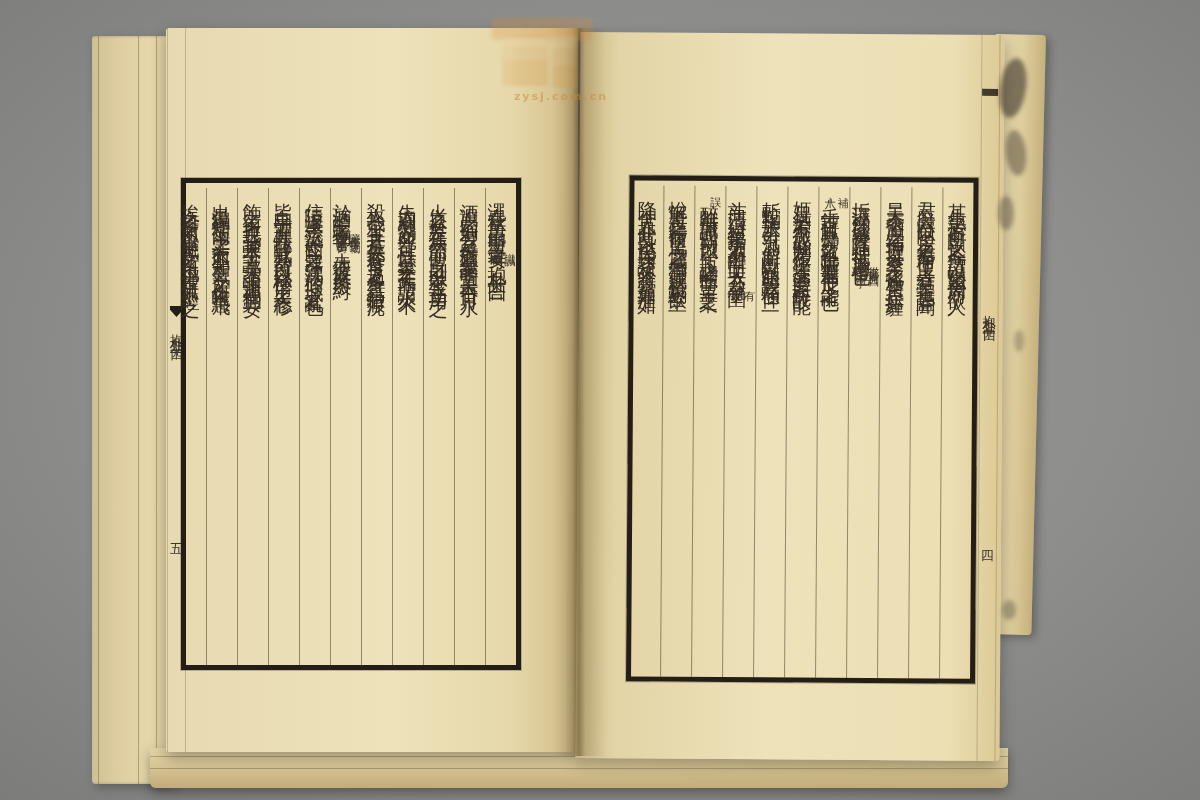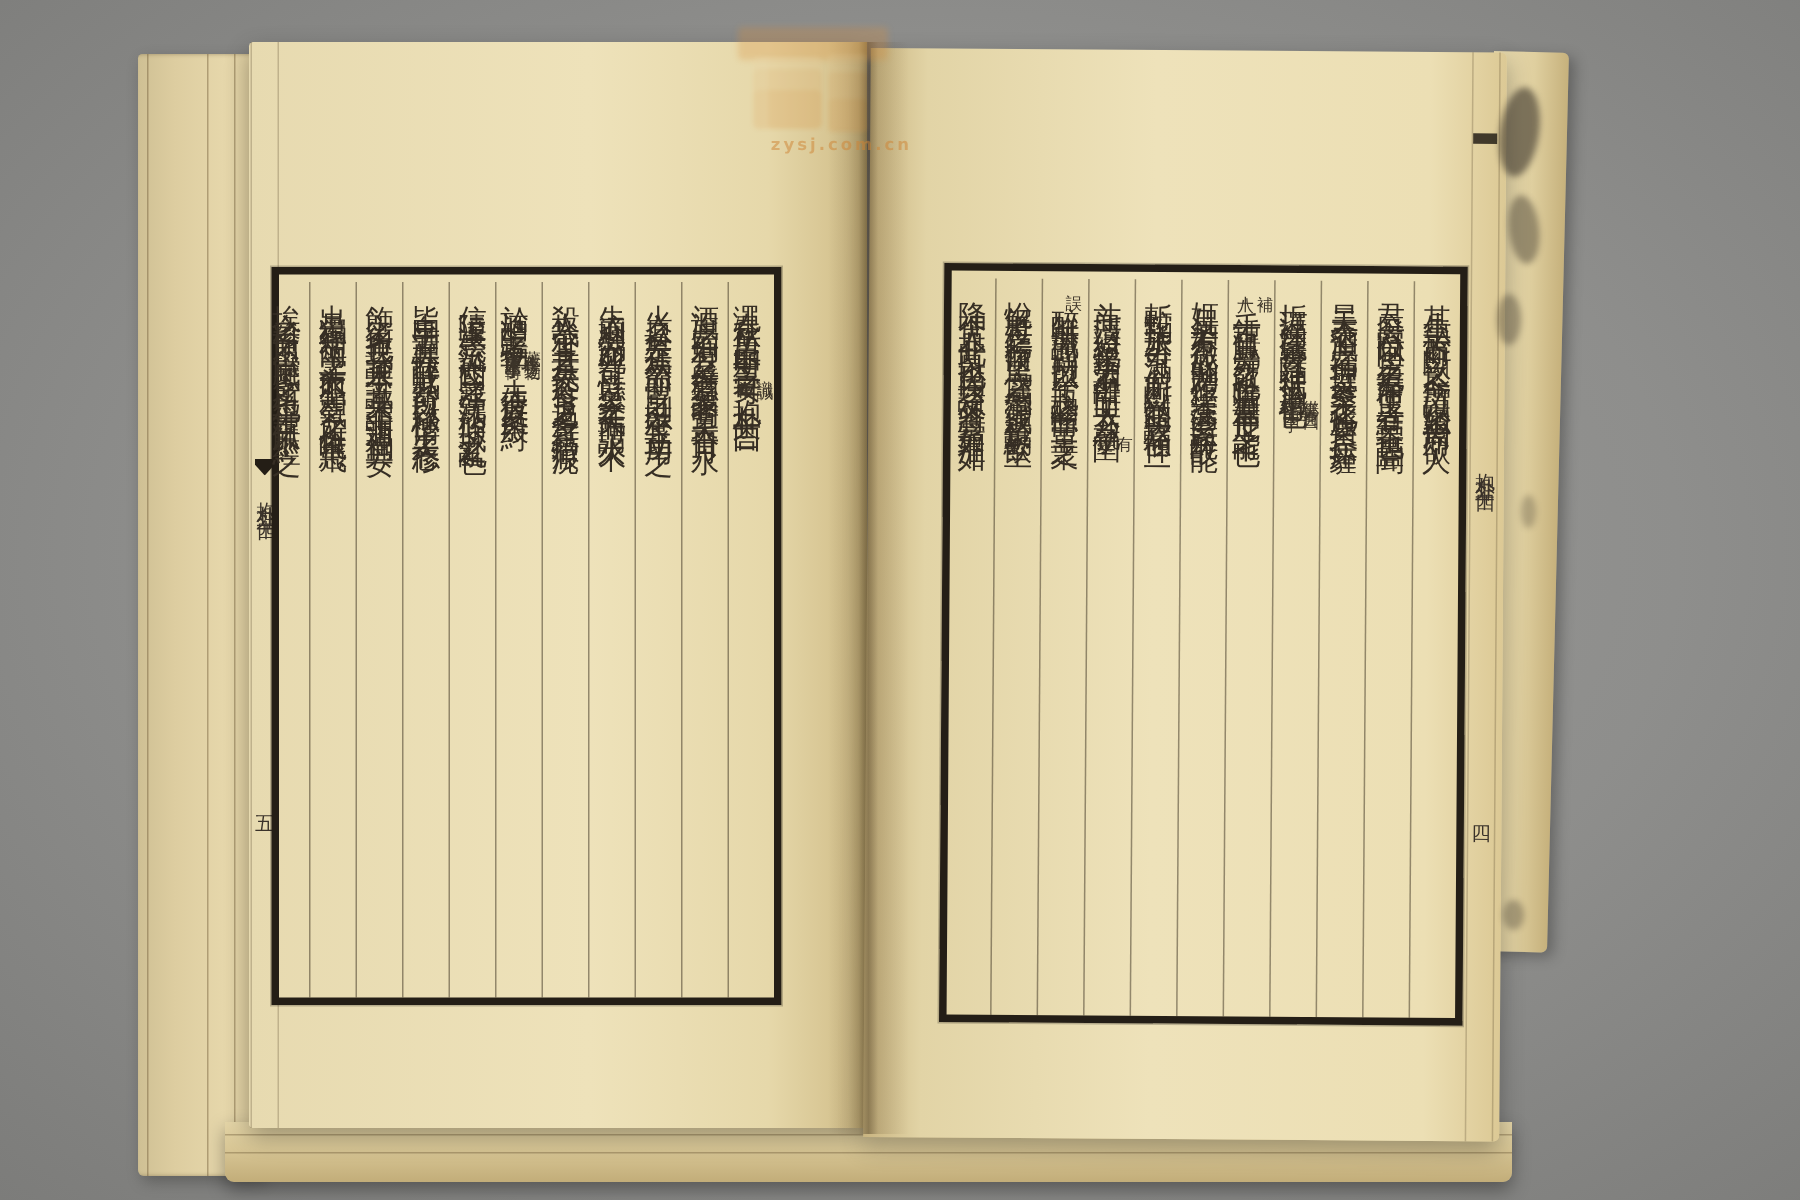--- a/index.html
+++ b/index.html
@@ -100,21 +100,21 @@
   }
   .foldbar{position:absolute;width:16px;height:7px;background:#241e16;opacity:.85;}
   
   .watermark{left:486px;top:16px;width:118px;height:92px;z-index:5;pointer-events:none;opacity:.5;}
   .wm-band{position:absolute;left:6px;top:2px;width:100px;height:22px;background:#d98f3c;opacity:.55;filter:blur(2px);border-radius:3px;}
   .wm-logo{position:absolute;left:16px;top:22px;width:46px;height:48px;background:#d98f3c;opacity:.45;filter:blur(1.5px);border-radius:4px;
     box-shadow:inset 0 8px 0 rgba(238,226,186,.55), inset 0 22px 0 rgba(238,226,186,.35), inset 10px 0 0 rgba(238,226,186,.3);}
   .wm-logo2{position:absolute;left:66px;top:20px;width:26px;height:52px;background:#d98f3c;opacity:.4;filter:blur(1.5px);border-radius:3px;
     box-shadow:inset 0 12px 0 rgba(238,226,186,.5), inset 0 30px 0 rgba(238,226,186,.3);}
   .wm-text{
-    position:absolute;left:4px;top:74px;width:118px;text-align:right;
+    position:absolute;left:16px;top:74px;width:118px;text-align:center;
     font-family:"DejaVu Sans","Liberation Sans",sans-serif;
     font-size:11px;font-weight:bold;letter-spacing:2px;color:#cf8434;filter:blur(.4px);
   }
   
   .smudge{position:absolute;z-index:6;background:#2c2620;border-radius:50%;filter:blur(2px);pointer-events:none;}
   .sm1{left:1000px;top:58px;width:26px;height:60px;opacity:.55;transform:rotate(8deg);}
   .sm2{left:1006px;top:130px;width:20px;height:46px;opacity:.4;transform:rotate(-6deg);}
   .sm3{left:998px;top:196px;width:16px;height:34px;opacity:.35;}
   .sm4{left:1014px;top:330px;width:10px;height:22px;opacity:.25;}
   .sm5{left:1002px;top:600px;width:14px;height:20px;opacity:.3;}

